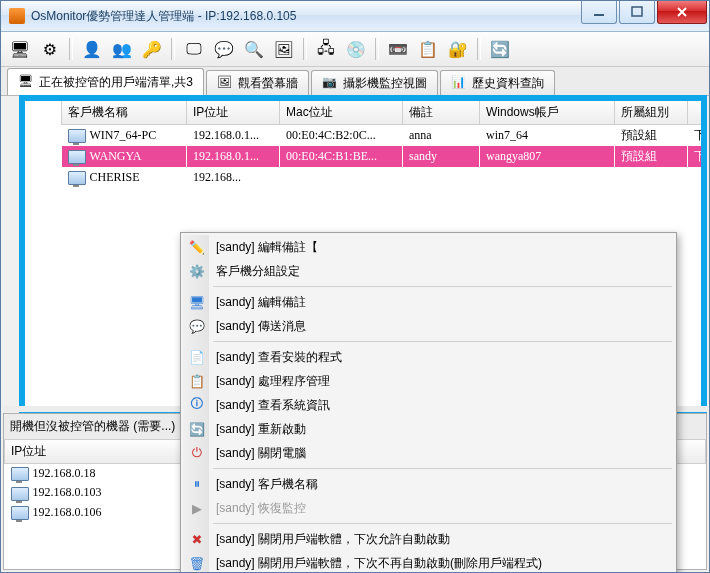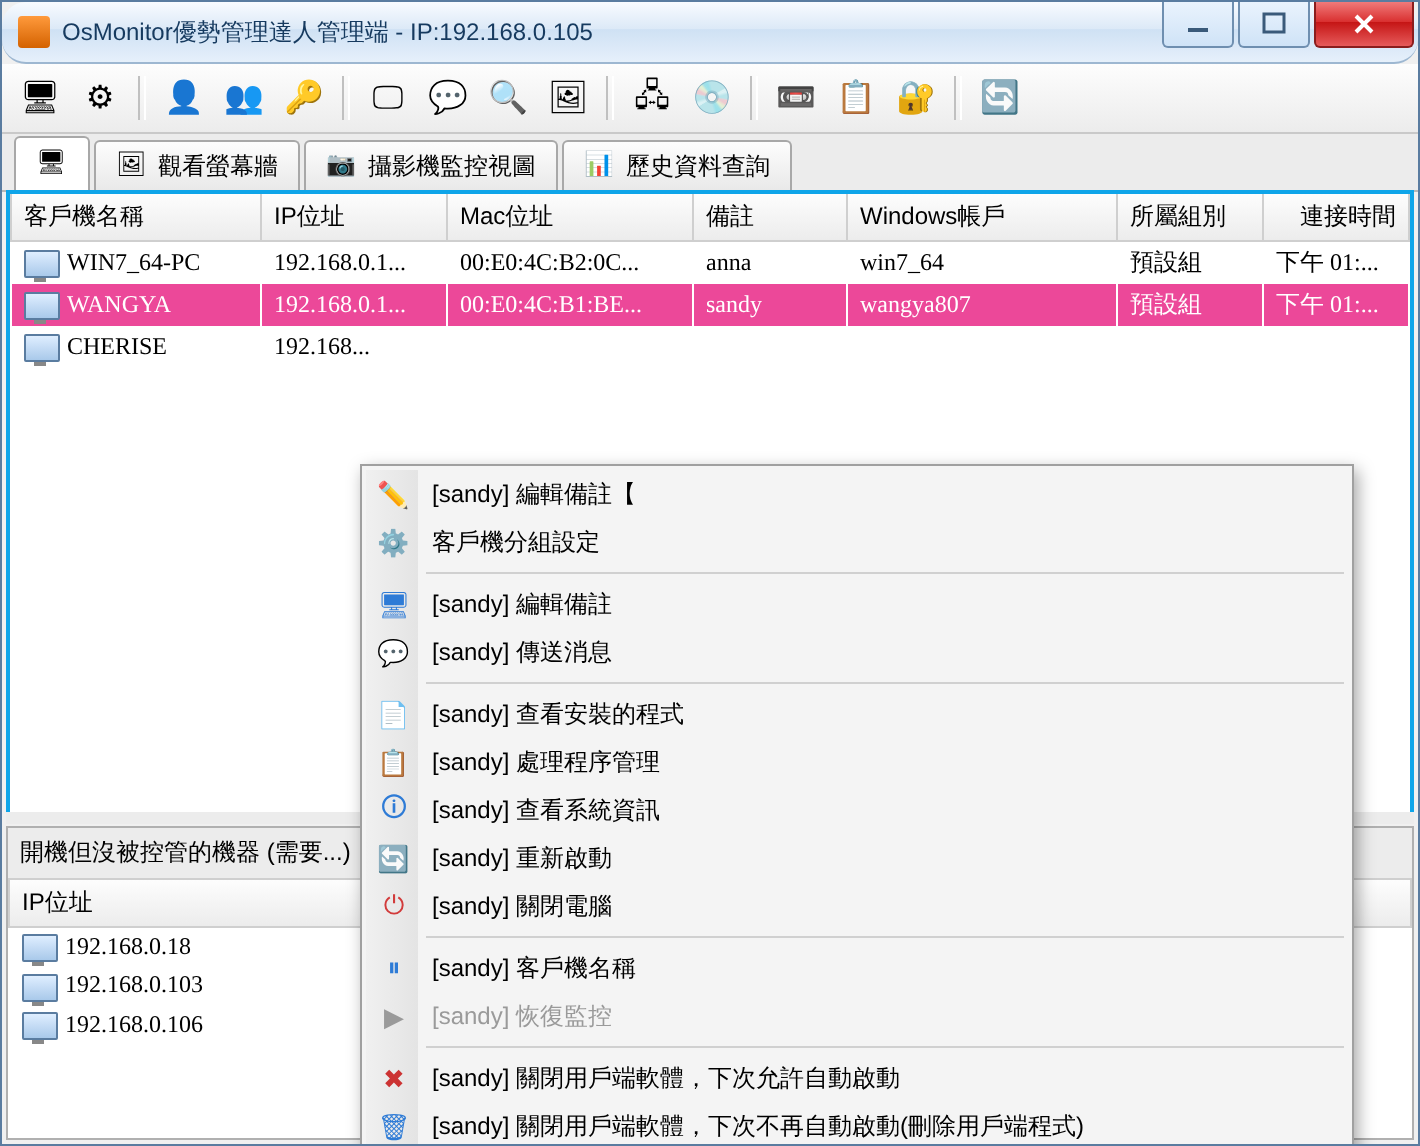--- a/index.html
+++ b/index.html
@@ -1,37 +1,37 @@
 <!DOCTYPE html>
 <html><head>
 <meta charset="utf-8">
 <style>
   html,body{margin:0;padding:0;font-family:"Microsoft JhengHei","PMingLiU",Arial,sans-serif;font-size:12px;background:#fff;}
   .window{width:710px;height:573px;border:1px solid #5a7ca0;box-sizing:border-box;background:#f0f0f0;position:relative;overflow:hidden;}
   
-  .titlebar{height:30px;background:linear-gradient(#f8fbff,#dce9f7 45%,#cfe1f4 46%,#e6f0fb);display:flex;align-items:center;padding-left:8px;border-bottom:1px solid #9db7d1;border-radius:12px;}
+  .titlebar{height:30px;background:linear-gradient(#f8fbff,#dce9f7 45%,#cfe1f4 46%,#e6f0fb);display:flex;align-items:center;padding-left:8px;border-bottom:1px solid #9db7d1;}
   .titlebar .ico{width:16px;height:16px;margin-right:6px;background:linear-gradient(#ff9a3c,#d46200);border-radius:2px;display:inline-block;}
   .titlebar .title{color:#163a5f;font-size:12px;flex:1;}
   .winbtns{display:flex;height:100%;}
   .winbtn{width:34px;height:22px;margin-top:0;border:1px solid #6f8fb0;border-top:none;border-radius:0 0 3px 3px;background:linear-gradient(#eaf3fd,#cfe3f7);display:flex;align-items:center;justify-content:center;margin-right:2px;}
   .winbtn.close{width:48px;background:linear-gradient(#f07a7a,#d93030 45%,#c51515 46%,#e65a5a);border-color:#8a1d1d;color:#fff;}
   .winbtn svg{display:block;}
   
   .toolbar{height:34px;background:linear-gradient(#fdfdfd,#ececec);border-bottom:1px solid #c9c9c9;display:flex;align-items:center;padding:0 6px;gap:4px;}
   .tbtn{width:24px;height:24px;border:1px solid transparent;border-radius:3px;display:flex;align-items:center;justify-content:center;}
   .tsep{width:2px;height:22px;border-left:1px solid #c0c0c0;border-right:1px solid #fff;margin:0 2px;}
   .tico{font-size:16px;}
   
   .tabstrip{height:28px;background:#ececec;border-bottom:1px solid #b8b8b8;display:flex;align-items:flex-end;padding:0 6px;}
   .tab{height:24px;padding:0 10px;border:1px solid #a8a8a8;border-bottom:none;background:linear-gradient(#fdfdfd,#e9e9e9);border-radius:3px 3px 0 0;display:flex;align-items:center;gap:5px;margin-right:2px;font-size:12px;}
   .tab.active{background:#fff;height:26px;}
   .tab .tabico{width:16px;height:16px;display:inline-block;border-radius:2px;}
   
   .client{position:absolute;top:94px;left:2px;right:2px;bottom:2px;}
-  .upper{position:absolute;top:0;left:0;right:0;height:310px;border:2px solid #0ea5e9;background:#fff;overflow:hidden;}
+  .upper{position:absolute;top:0;left:16px;right:0;height:310px;border:6px solid #0ea5e9;background:#fff;overflow:hidden;padding-left:36px;}
   .lower{position:absolute;left:0;right:0;top:318px;bottom:0;border:1px solid #b0b0b0;background:#fff;overflow:hidden;}
   .splitter{position:absolute;left:0;right:0;top:311px;height:6px;background:#ececec;cursor:row-resize;}
   
   table{border-collapse:collapse;width:100%;table-layout:fixed;}
   th{background:linear-gradient(#fdfdfd,#ececec);border:1px solid #cfcfcf;border-top:none;text-align:left;padding:3px 6px;font-weight:normal;white-space:nowrap;overflow:hidden;font-size:12px;}
   td{padding:2px 6px;border-right:1px solid transparent;white-space:nowrap;overflow:hidden;font-size:12px;font-family:Liberation Serif, serif;}
   tr.row{height:18px;}
   tr.sel td{background:#ec4899;color:#fff;}
   .mico{width:16px;height:12px;display:inline-block;vertical-align:middle;margin-right:4px;border:1px solid #5a7ca0;background:linear-gradient(#dfeeff,#a9c9ea);border-radius:1px;position:relative;}
   .mico::after{content:"";position:absolute;bottom:-3px;left:4px;width:6px;height:2px;background:#888;}
@@ -121,20 +121,21 @@
       </div>
       <div class="tsep"></div>
       <div class="tbtn">
         <span class="tico">🔄</span>
       </div>
     </div>
 
   <div class="tabstrip" id="tabstrip">
       <div class="tab active">
         <span class="tabico">🖥</span>
+        <span>正在被控管的用戶端清單,共3</span>
       </div>
       <div class="tab">
         <span class="tabico">🖼</span>
         <span>觀看螢幕牆</span>
       </div>
       <div class="tab">
         <span class="tabico">📷</span>
         <span>攝影機監控視圖</span>
       </div>
       <div class="tab">

